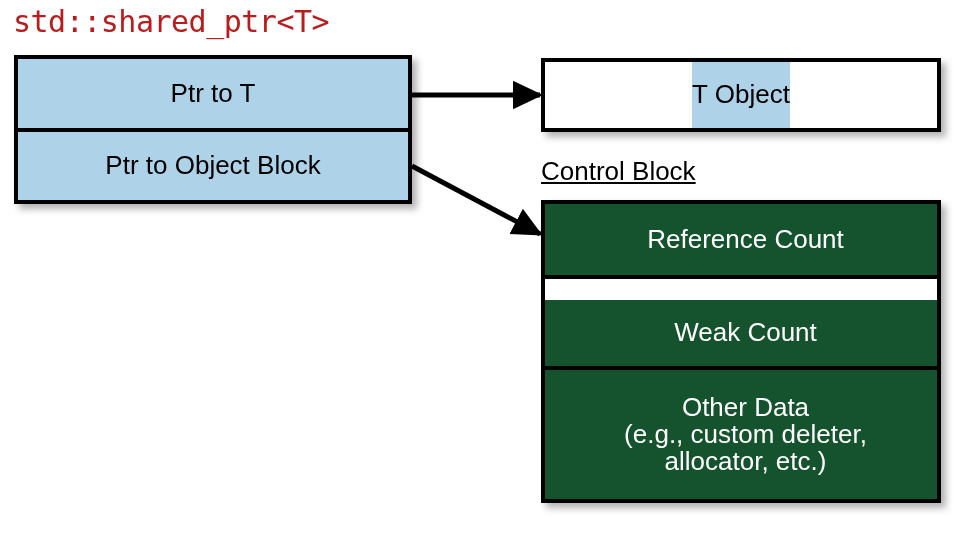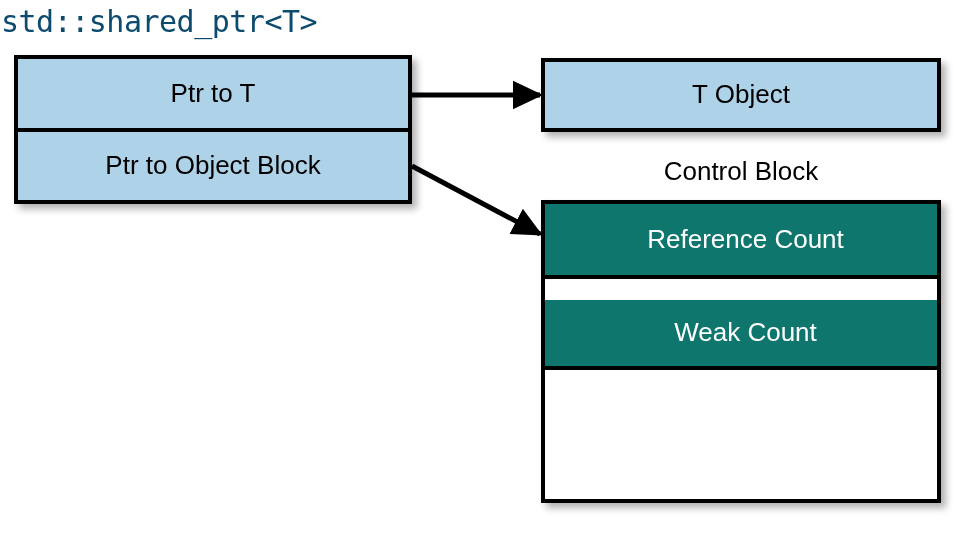--- a/index.html
+++ b/index.html
@@ -13,26 +13,26 @@
     width: 967px;
     height: 533px;
     background: #ffffff;
     overflow: hidden;
     font-family: "Liberation Sans", sans-serif;
   }
 
   
   .diagram-title {
     position: absolute;
-    left: 1px;
+    left: 13px;
     top: 2px;
     font-family: "DejaVu Sans Mono", "Liberation Mono", monospace;
     font-size: 30px;
     line-height: 40px;
-    color: #0c4a6e;
+    color: #b91c1c;
     white-space: pre;
     letter-spacing: -0.5px;
   }
 
   
   .box {
     position: absolute;
     box-sizing: border-box;
     border: 4px solid #000000;
     box-shadow: 5px 5px 7px rgba(0,0,0,0.30);
@@ -47,21 +47,21 @@
     text-align: center;
     font-size: 26px;
     line-height: 1.04;
     white-space: pre-line;
   }
   .cell.blue {
     background: #aed2e8;
     color: #000000;
   }
   .cell.green {
-    background: #0f766e;
+    background: #14532d;
     color: #ffffff;
     padding-left: 9px;
   }
   .divider {
     height: 4px;
     background: #000000;
     flex: 0 0 auto;
   }
 
   
@@ -72,32 +72,34 @@
     height: 149px;
   }
   #shared-ptr-box .cell { flex: 1 1 0; }
 
   
   #t-object-box {
     left: 541px;
     top: 58px;
     width: 400px;
     height: 74px;
+    align-items: center;
   }
   #t-object-box .cell { flex: 1 1 0; }
 
   
   .control-block-label {
     position: absolute;
     left: 541px;
     top: 156px;
     width: 400px;
-    text-align: center;
+    text-align: left;
     font-size: 26px;
     color: #000000;
+    text-decoration: underline;
   }
 
   
   #control-block-box {
     left: 541px;
     top: 200px;
     width: 400px;
     height: 303px;
   }
   #cell-reference-count { flex: 0 0 71px; }
@@ -131,20 +133,23 @@
     <div class="cell blue">T Object</div>
   </div>
 
   <div class="control-block-label">Control Block</div>
 
   <div class="box" id="control-block-box">
     <div class="cell green" id="cell-reference-count">Reference Count</div>
     <div class="divider"></div>
     <div class="cell green" id="cell-weak-count">Weak Count</div>
     <div class="divider"></div>
+    <div class="cell green" id="cell-other-data">Other Data
+(e.g., custom deleter,
+allocator, etc.)</div>
   </div>
 
   <svg id="arrow-layer" viewBox="0 0 967 533" width="967" height="533">
     <defs>
       <marker id="arrowhead" markerWidth="6" markerHeight="6" refX="5.4" refY="3" orient="auto" markerUnits="strokeWidth">
         <path d="M0,0.15 L6,3 L0,5.85 z" fill="#000000"></path>
       </marker>
     </defs>
 
     <line x1="412" y1="95" x2="540" y2="95" stroke="#000000" stroke-width="5" marker-end="url(#arrowhead)"></line>

